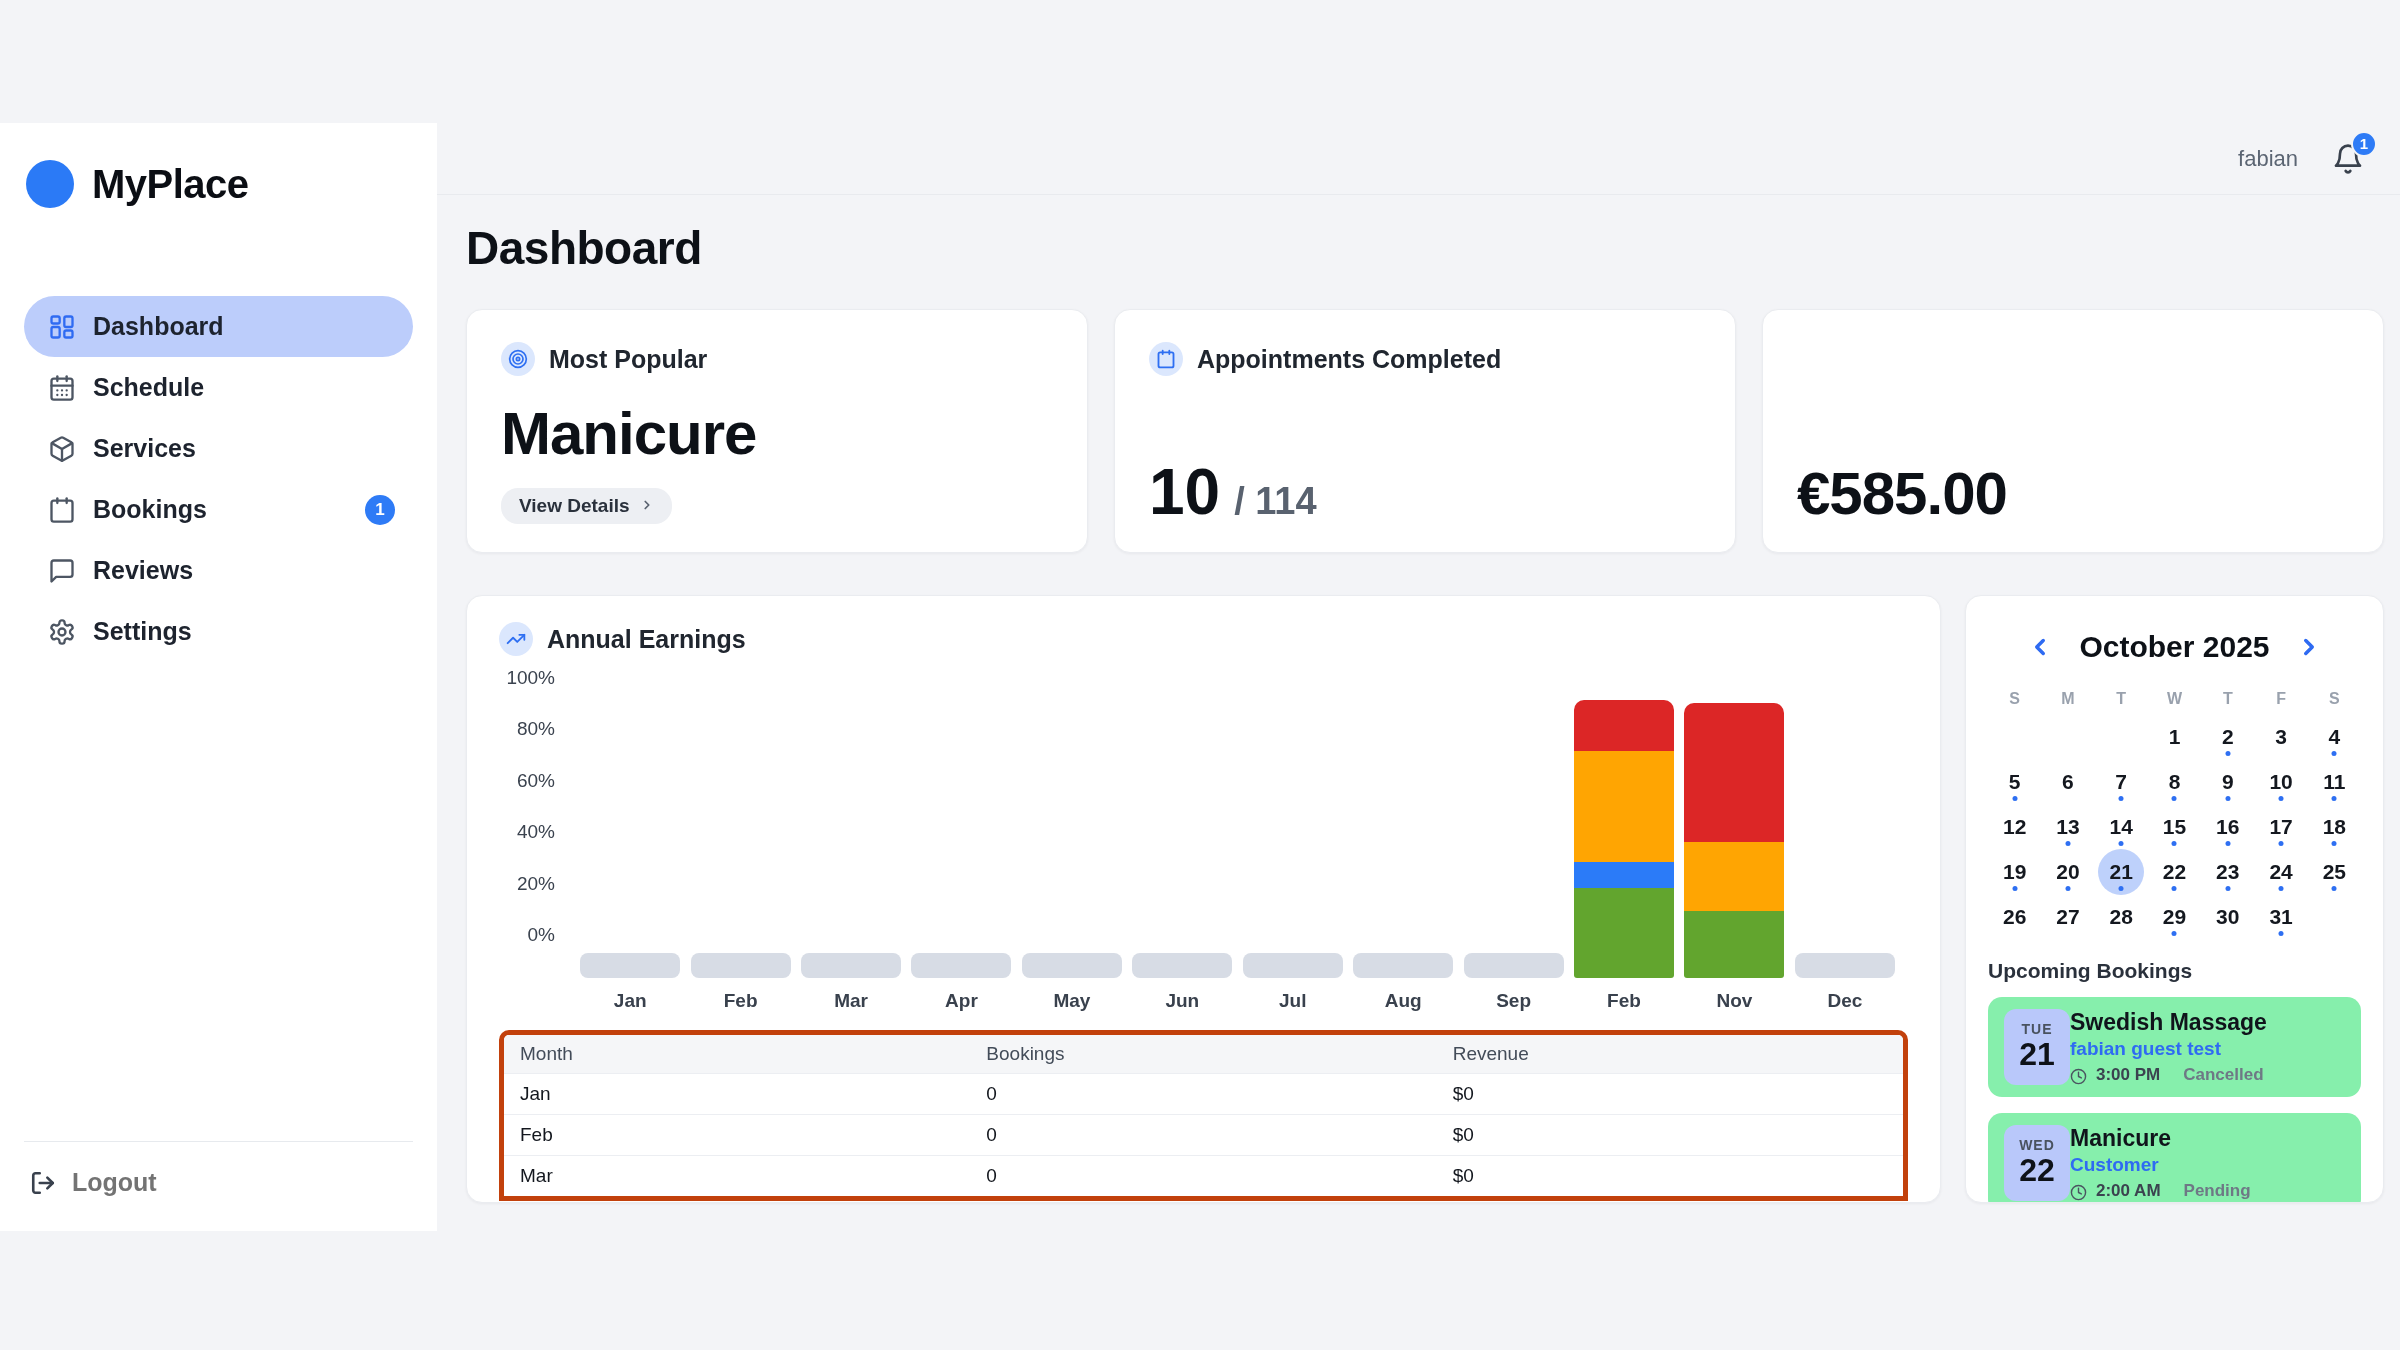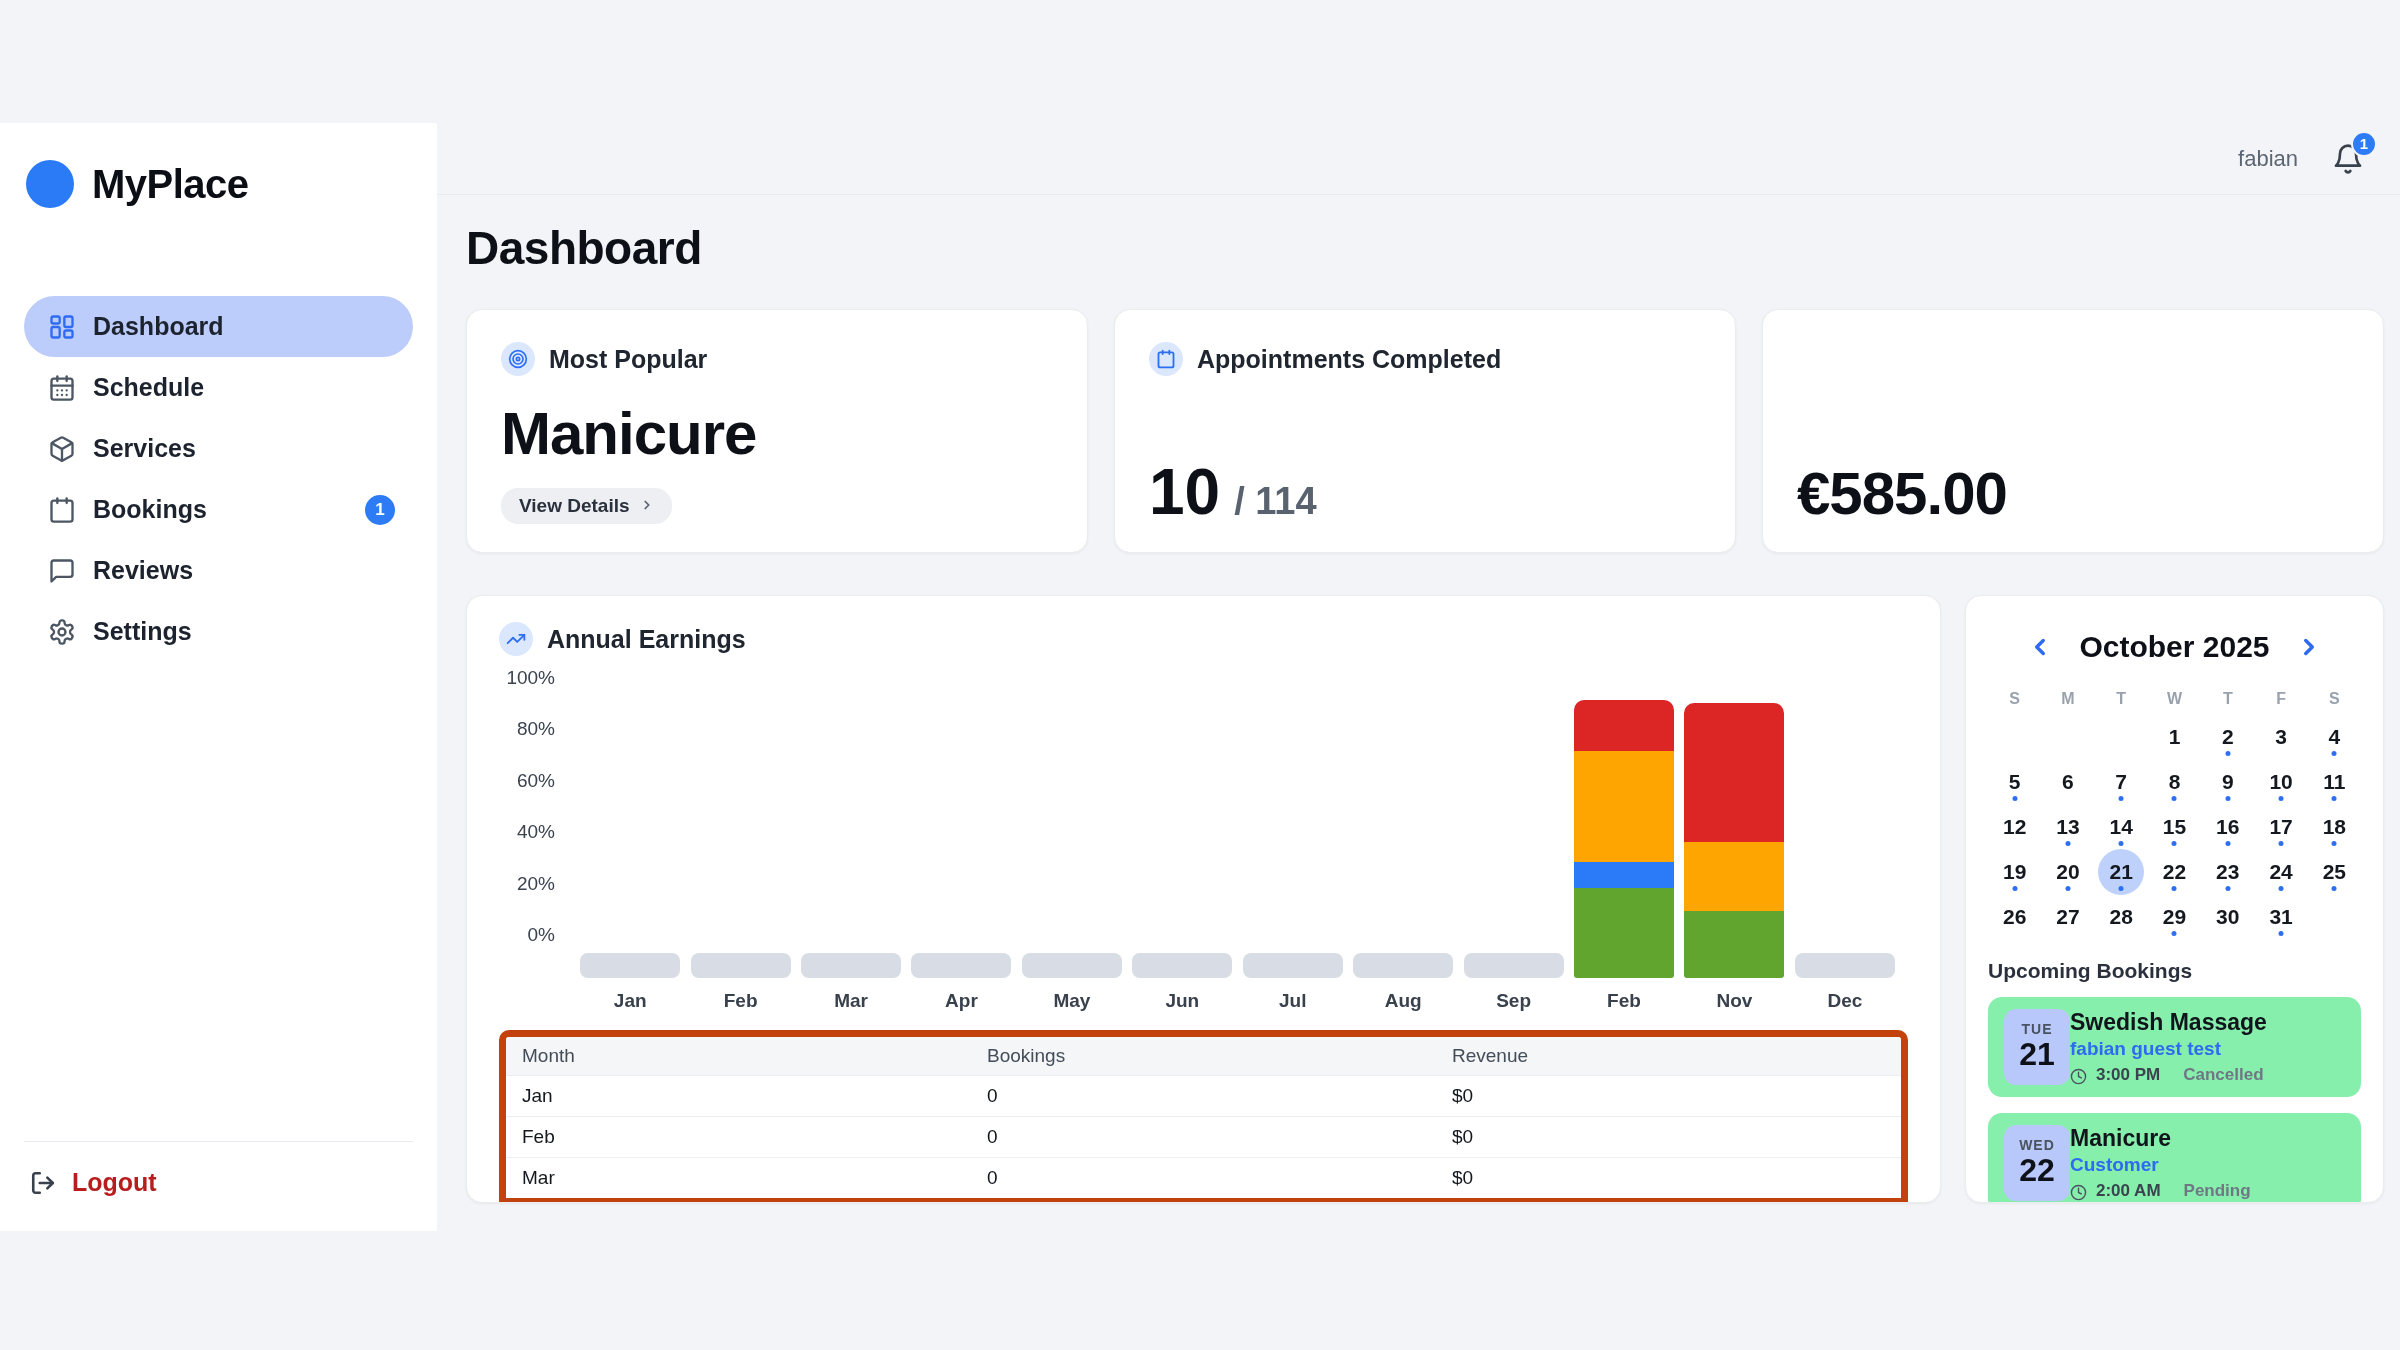--- a/index.html
+++ b/index.html
@@ -18,21 +18,21 @@
   .nav-item { height:61px; display:flex; align-items:center; gap:17px; padding:0 18px 0 24px; border-radius:999px; cursor:pointer; }
   .nav-item.active { background:#bccdfb; }
   .nav-item .nicon { width:28px; height:28px; color:#4d5663; flex:none; display:flex; }
   .nav-item.active .nicon { color:#2f6bf2; }
   .nav-item .nlabel { font-size:25px; font-weight:700; color:#1d232e; }
   .nav-badge { margin-left:auto; width:30px; height:30px; border-radius:50%; background:#2e7bf6; color:#fff;
                font-size:17px; font-weight:700; display:flex; align-items:center; justify-content:center; }
   .sidebar-footer { margin-top:auto; border-top:1px solid #e7eaee; padding:26px 6px 34px; }
   .logout { display:flex; align-items:center; gap:16px; cursor:pointer; }
   .logout .nicon { width:26px; height:26px; color:#39414d; display:flex; }
-  .logout .nlabel { font-size:25px; font-weight:700; color:#b91c1c; }
+  .logout .nlabel { font-size:25px; font-weight:700; color:#737373; }
 
   
   .main { flex:1; display:flex; flex-direction:column; min-width:0; }
   .topbar { height:72px; flex:none; border-bottom:1px solid #e8eaee; display:flex; align-items:center; justify-content:flex-end; gap:34px; padding-right:26px; }
   .username { font-size:22px; font-weight:500; color:#5b6573; cursor:pointer; }
   .bell-wrap { position:relative; width:32px; height:32px; margin-right:10px; cursor:pointer; color:#39414d; }
   .bell-badge { position:absolute; top:-12px; right:-13px; width:26px; height:26px; border-radius:50%;
                 background:#2e7bf6; border:2px solid #f3f4f7; color:#fff; font-size:15px; font-weight:700;
                 display:flex; align-items:center; justify-content:center; }
   .content { padding:26px 16px 0 29px; }
@@ -66,21 +66,21 @@
   .chart-wrap { position:relative; height:300px; margin-top:22px; }
   .y-label { position:absolute; left:0; width:56px; text-align:right; font-size:19px; font-weight:500; color:#3b434f; line-height:22px; }
   .bars { position:absolute; left:76px; right:8px; top:0; bottom:0; display:flex; }
   .slot { flex:1; position:relative; }
   .bar-stack { position:absolute; bottom:0; left:50%; transform:translateX(-50%); width:100px;
                display:flex; flex-direction:column; border-radius:10px 10px 3px 3px; overflow:hidden; }
   .bar-stub { position:absolute; bottom:0; left:50%; transform:translateX(-50%); width:100px; height:25px;
               border-radius:8px; background:#d7dce5; }
   .months-row { display:flex; margin:12px 8px 0 76px; }
   .month-label { flex:1; text-align:center; font-size:19px; font-weight:600; color:#39414d; }
-  .etable-wrap { margin-top:18px; border:7px solid #c2410c; border-radius:10px 10px 0 0; overflow:hidden; }
+  .etable-wrap { margin-top:18px; border:5px solid #c2410c; border-radius:10px 10px 0 0; overflow:hidden; }
   table.etable { width:100%; border-collapse:collapse; }
   .etable th { background:#f5f6f8; height:38px; text-align:left; padding:0 16px; font-size:19px; font-weight:500; color:#434c59; width:33.33%; }
   .etable td { height:41px; padding:0 16px; font-size:19px; font-weight:500; color:#13171e; border-top:1px solid #eceef2; background:#fff; }
 
   
   .cal-card { flex:1; height:608px; padding:18px 22px 0; overflow:hidden; }
   .cal-head { margin-top:16px; display:flex; align-items:center; justify-content:center; gap:26px; }
   .cal-title { font-size:30px; font-weight:800; color:#0d1117; }
   .cal-chev { width:26px; height:26px; color:#2f6bf2; cursor:pointer; display:flex; }
   .dow-row { margin-top:26px; display:grid; grid-template-columns:repeat(7,1fr); }

